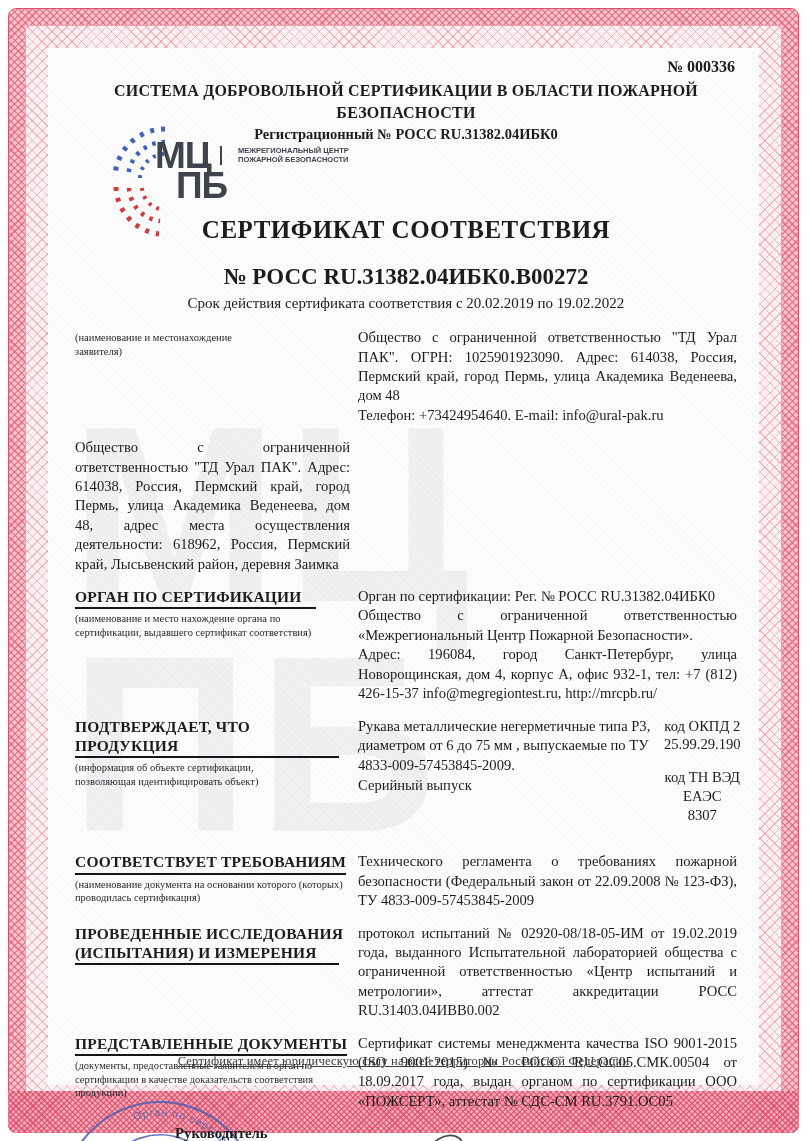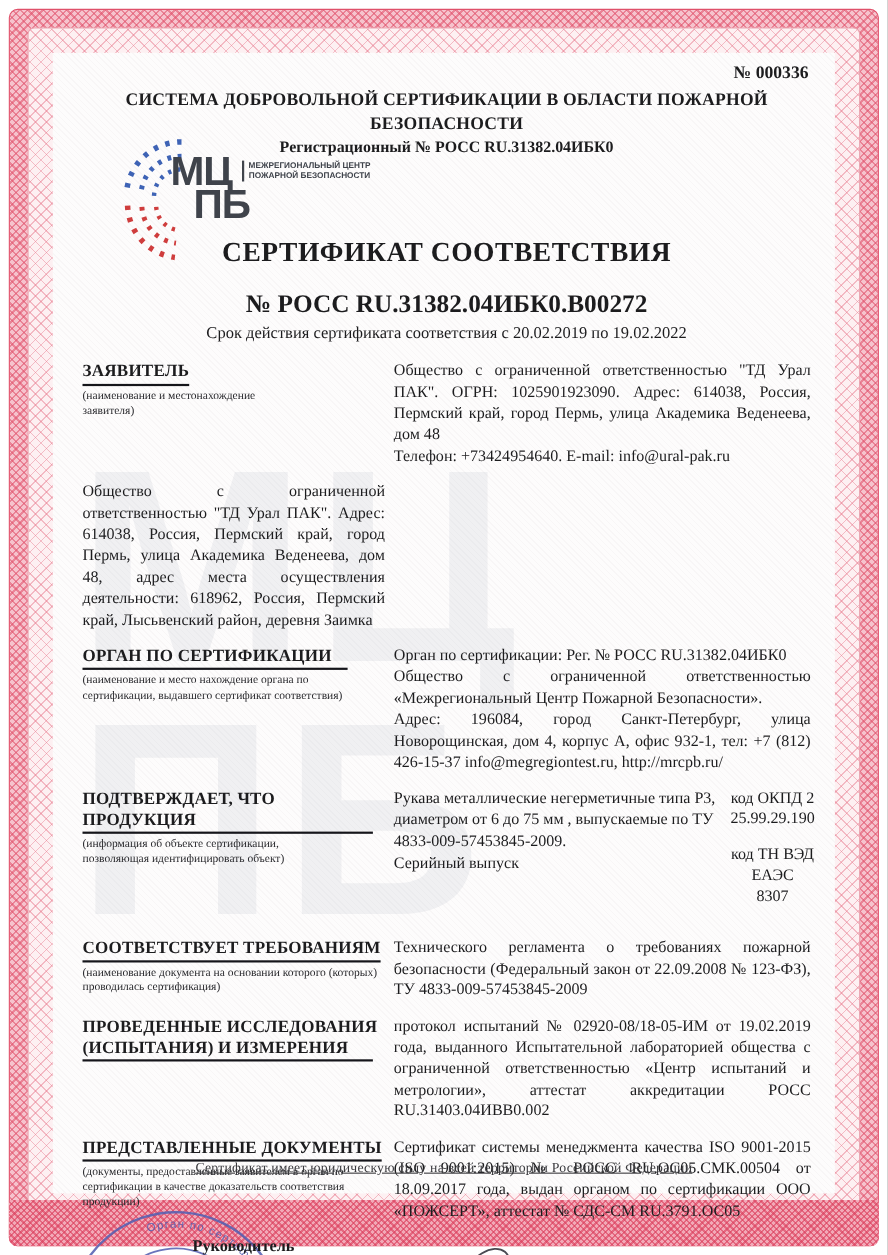--- a/index.html
+++ b/index.html
@@ -40,21 +40,21 @@
   .sys-title{text-align:center;font-weight:bold;font-size:16px;line-height:1.35;margin-top:4px;letter-spacing:.2px;}
   .reg-line{text-align:center;font-weight:bold;font-size:14.5px;margin-top:3px;}
 
   
   .logo{position:absolute;left:28px;top:65px;width:250px;height:115px;}
   .logo-dots{position:absolute;left:0;top:0;}
   .logo-mark{position:absolute;left:52px;top:18px;font-family:"Liberation Sans",sans-serif;
     font-weight:bold;color:#3f434b;line-height:.82;font-size:37px;letter-spacing:-1px;}
   .logo-mark .l2{display:block;margin-left:21px;}
   .logo-caption{position:absolute;left:117px;top:23px;font-family:"Liberation Sans",sans-serif;
-    font-weight:bold;color:#3f434b;font-size:7.5px;line-height:1.25;border-left:2px solid #3f434b;padding-left:4px;text-align:center;}
+    font-weight:bold;color:#3f434b;font-size:7.5px;line-height:1.25;border-left:2px solid #3f434b;padding-left:16px;}
 
   .cert-title{text-align:center;font-weight:bold;font-size:25px;margin-top:73px;letter-spacing:.5px;}
   .cert-number{text-align:center;font-weight:bold;font-size:23px;margin-top:20px;}
   .validity{text-align:center;font-size:15px;margin-top:5px;margin-bottom:16px;}
 
   
   .row{display:grid;grid-template-columns:275px 1fr;column-gap:8px;margin-bottom:13px;}
   .h{font-weight:bold;font-size:15.5px;line-height:1.25;letter-spacing:.2px;}
   .h .u{border-bottom:2px solid #15151a;display:inline-block;padding-bottom:1px;}
   .h .u-ext{border-bottom:2px solid #15151a;display:block;padding-bottom:1px;width:96%;font-family:Liberation Serif, serif;}
@@ -121,21 +121,20 @@
         <div>ПОЖАРНОЙ БЕЗОПАСНОСТИ</div>
       </div>
     </div>
 
     <div class="cert-title">СЕРТИФИКАТ СООТВЕТСТВИЯ</div>
     <div class="cert-number">№ РОСС RU.31382.04ИБК0.В00272</div>
     <div class="validity">Срок действия сертификата соответствия с 20.02.2019 по 19.02.2022</div>
 
     <div class="row">
       <div>
-        <div class="h"><span class="u">ЗАЯВИТЕЛЬ</span></div>
         <div class="note">(наименование и местонахождение заявителя)</div>
       </div>
       <div class="body">Общество с ограниченной ответственностью "ТД Урал ПАК". ОГРН: 1025901923090. Адрес: 614038, Россия, Пермский край, город Пермь, улица Академика Веденеева, дом 48
 Телефон: +73424954640. E-mail:  info@ural-pak.ru</div>
     </div>
 
     <div class="row">
       <div class="body">Общество с ограниченной ответственностью "ТД Урал ПАК". Адрес: 614038, Россия, Пермский край, город Пермь, улица Академика Веденеева, дом 48, адрес места осуществления деятельности: 618962, Россия, Пермский край, Лысьвенский район, деревня Заимка</div>
     </div>
 

